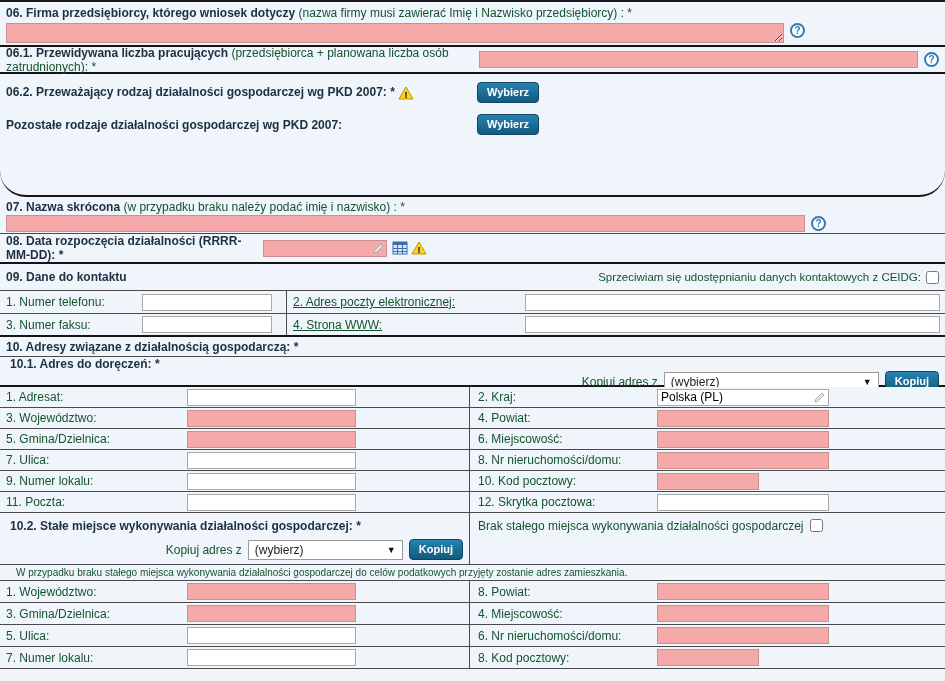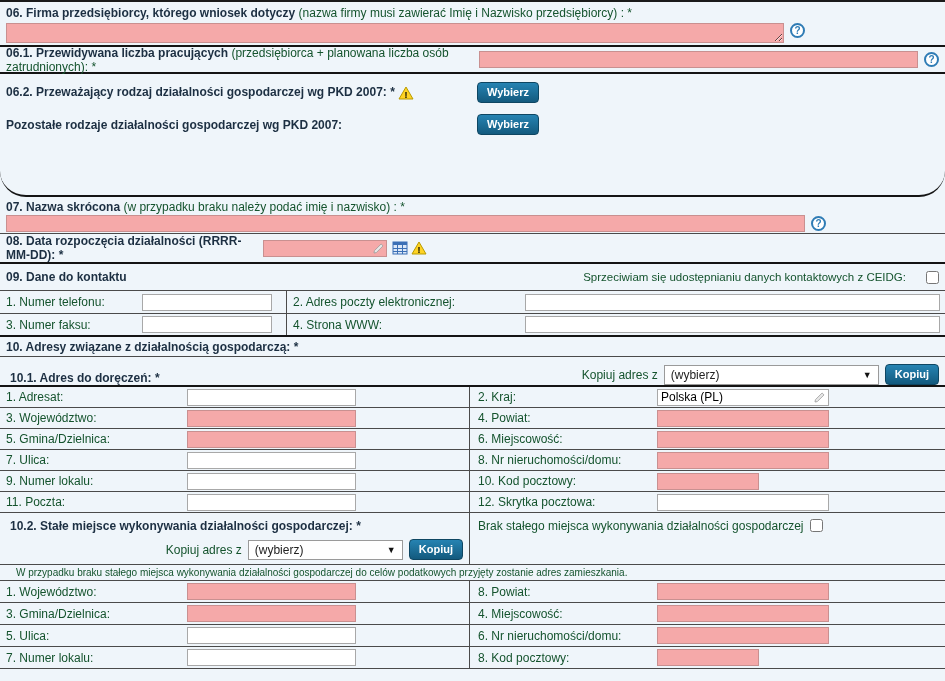--- a/index.html
+++ b/index.html
@@ -72,33 +72,33 @@
   .r08 .lab { width:257px; flex:none; }
   .datewrap { position:relative; width:124px; }
   .datewrap .inp { width:124px; }
   .datewrap .edit { position:absolute; right:2px; top:2px; }
 
   
   .icon { display:inline-block; vertical-align:middle; }
 
   
   .r09h { height:27px; display:flex; align-items:center; justify-content:space-between; padding:0 6px; }
-  .r09h .right { font-size:11.5px; display:flex; align-items:center; gap:20px; }
+  .r09h .right { font-size:11.5px; display:flex; align-items:center; gap:5px; }
   .trow { display:flex; align-items:stretch; height:23px; }
   .trow .c1 { width:287px; border-right:1px solid #4a4a4a; display:flex; align-items:center; flex:none; }
   .trow .c1 .lab { width:142px; padding-left:6px; flex:none; }
   .trow .c1 .inp { width:130px; }
   .trow .c2 { flex:1; display:flex; align-items:center; }
-  .trow .c2 .lab { width:238px; padding-left:6px; flex:none; }
+  .trow .c2 .lab { width:238px; padding-left:6px; flex:none;text-decoration:underline; }
   .trow .c2 .inp { flex:1; margin-right:5px; }
   .r09end { border-bottom:2px solid #141414; }
 
   
   .r10t { height:20px; display:flex; align-items:center; padding:0 6px; }
-  .r101h { height:30px; display:flex; align-items:flex-end; padding:0 6px 0 10px; border-bottom:2px solid #141414; }
+  .r101h { height:30px; display:flex; align-items:flex-start; padding:0 6px 0 10px; border-bottom:2px solid #141414;flex-direction:column; }
   .copyline { margin-left:auto; display:flex; align-items:center; gap:6px; }
   .copyline .sel { width:215px; }
 
   .arow { display:flex; align-items:stretch; height:21px; }
   .arow .a1 { width:470px; border-right:1px solid #4a4a4a; display:flex; align-items:center; flex:none; }
   .arow .a1 .lab { width:187px; padding-left:6px; flex:none; }
   .arow .a1 .inp { width:169px; }
   .arow .a2 { flex:1; display:flex; align-items:center; }
   .arow .a2 .lab { width:187px; padding-left:8px; flex:none; }
   .arow .a2 .inp { width:172px; }

